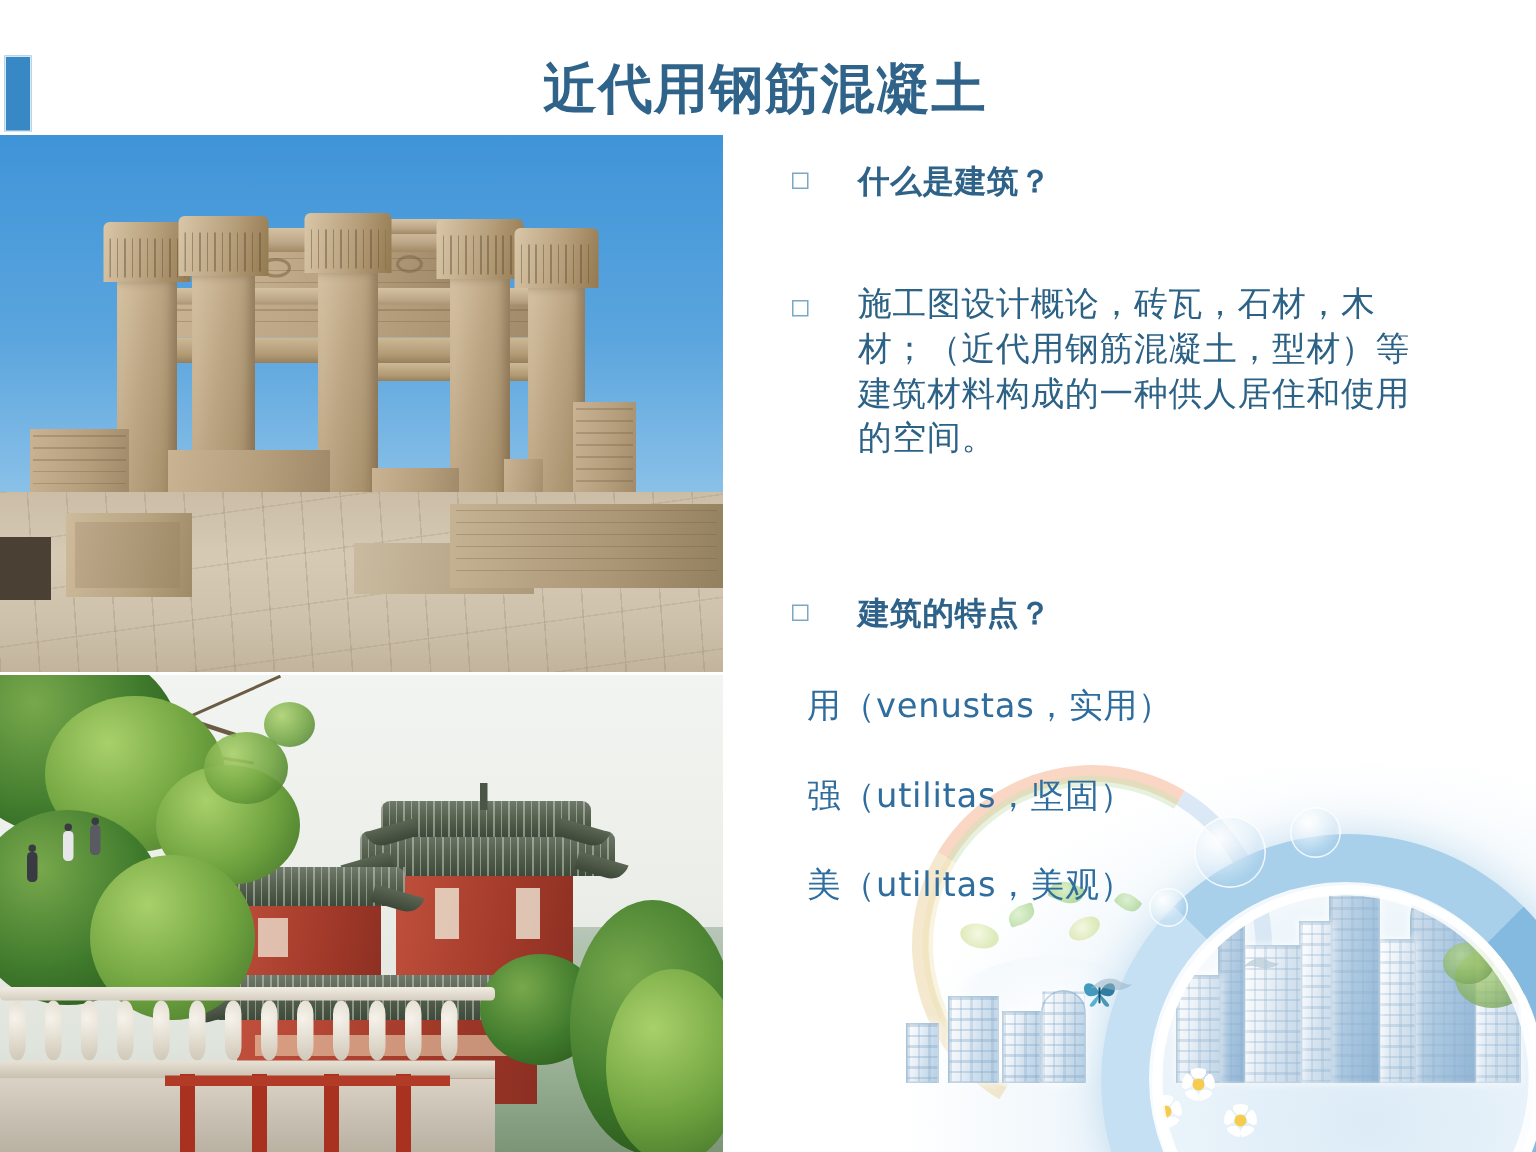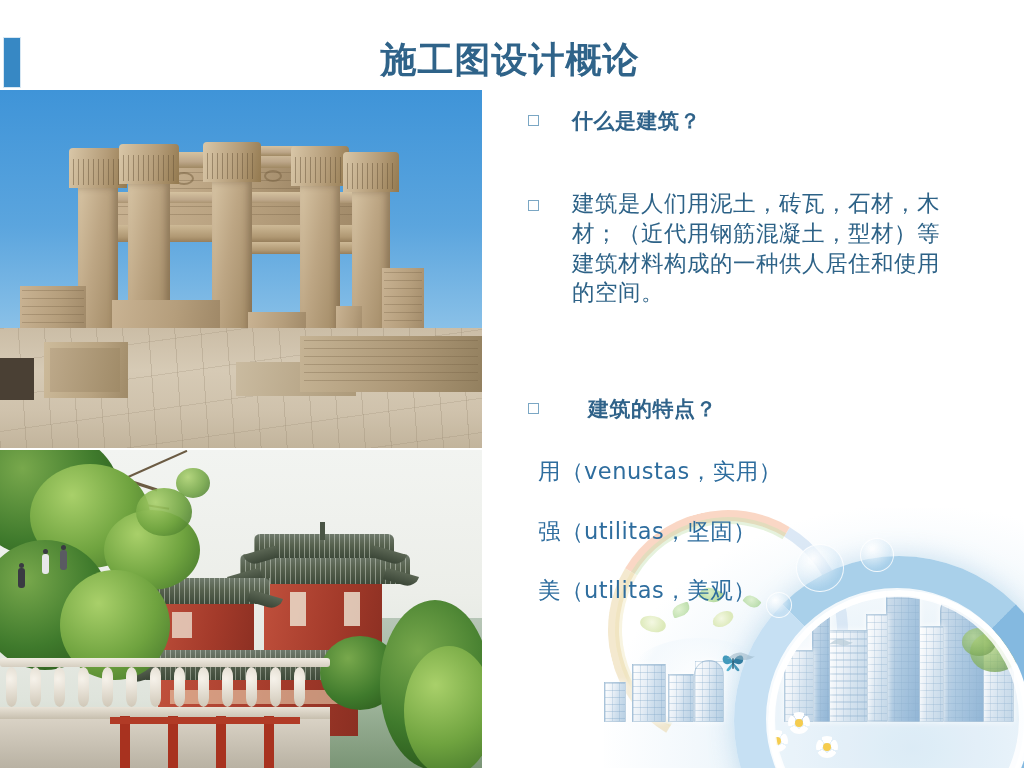--- a/index.html
+++ b/index.html
@@ -184,21 +184,21 @@
     font-size:22.5px; color:#2d6287; line-height:1.32; letter-spacing:.5px;
     max-width:390px;
   }
   .gap-a{ height:54px; }
   .gap-b{ height:88px; }
   .term{
     font-size:22.5px; color:#2e6d9e; letter-spacing:.5px;
     margin:0 0 0 10px; line-height:1;
   }
   .term-spacer{ height:37px; }
-  .heading-row2{ margin-bottom:0;gap:16px; }
+  .heading-row2{ margin-bottom:0; }
 </style>
 </head>
 <body>
 
 <div class="slide">
 
   <div class="deco">
     <div class="deco-haze"></div>
 
     <div class="rainbow"></div>
@@ -280,21 +280,21 @@
   <div class="leafy" style="left:744px;top:596px;width:16px;height:11px;transform:rotate(40deg);opacity:.45;"></div>
 
   <svg class="bird" style="left:726px;top:650px;" viewBox="0 0 30 12">
     <path d="M1 9 C8 2 14 1 20 4 C24 6 27 7 29 6 C25 10 18 11 12 9 C8 8 4 8 1 9Z" fill="#9bb6c6"></path>
   </svg>
   <svg class="bird" style="left:828px;top:636px;width:26px;" viewBox="0 0 30 12">
     <path d="M1 9 C8 2 14 1 20 4 C24 6 27 7 29 6 C25 10 18 11 12 9 C8 8 4 8 1 9Z" fill="#a6bfce"></path>
   </svg>
 
   <div class="accent-bar"></div>
-  <div class="slide-title">施工图设计概论</div>
+  <div class="slide-title">近代用钢筋混凝土</div>
 
   <div class="photo photo-top">
     <div class="egy-sky"></div>
 
     <div class="cornice" style="left:140px;top:62px;width:178px;height:16px;"></div>
     <div class="cornice" style="left:224px;top:56px;width:94px;height:10px;"></div>
     <div class="stone" style="left:146px;top:78px;width:166px;height:26px;"></div>
     <div class="wall-hatch" style="left:150px;top:82px;width:158px;height:20px;"></div>
 
     <div style="position:absolute;left:174px;top:82px;width:20px;height:13px;border-radius:50%;border:2px solid rgba(120,98,66,.55);"></div>
@@ -415,21 +415,21 @@
 
     <div class="row">
       <span class="bullet h"></span>
       <span class="heading">什么是建筑？</span>
     </div>
 
     <div class="gap-a"></div>
 
     <div class="row">
       <span class="bullet p"></span>
-      <span class="para">建筑是人们用泥土，砖瓦，石材，木材；（近代用钢筋混凝土，型材）等建筑材料构成的一种供人居住和使用的空间。</span>
+      <span class="para">施工图设计概论，砖瓦，石材，木材；（近代用钢筋混凝土，型材）等建筑材料构成的一种供人居住和使用的空间。</span>
     </div>
 
     <div class="gap-b"></div>
 
     <div class="row heading-row2">
       <span class="bullet h"></span>
       <span class="heading">建筑的特点？</span>
     </div>
 
     <div class="term-spacer"></div>

